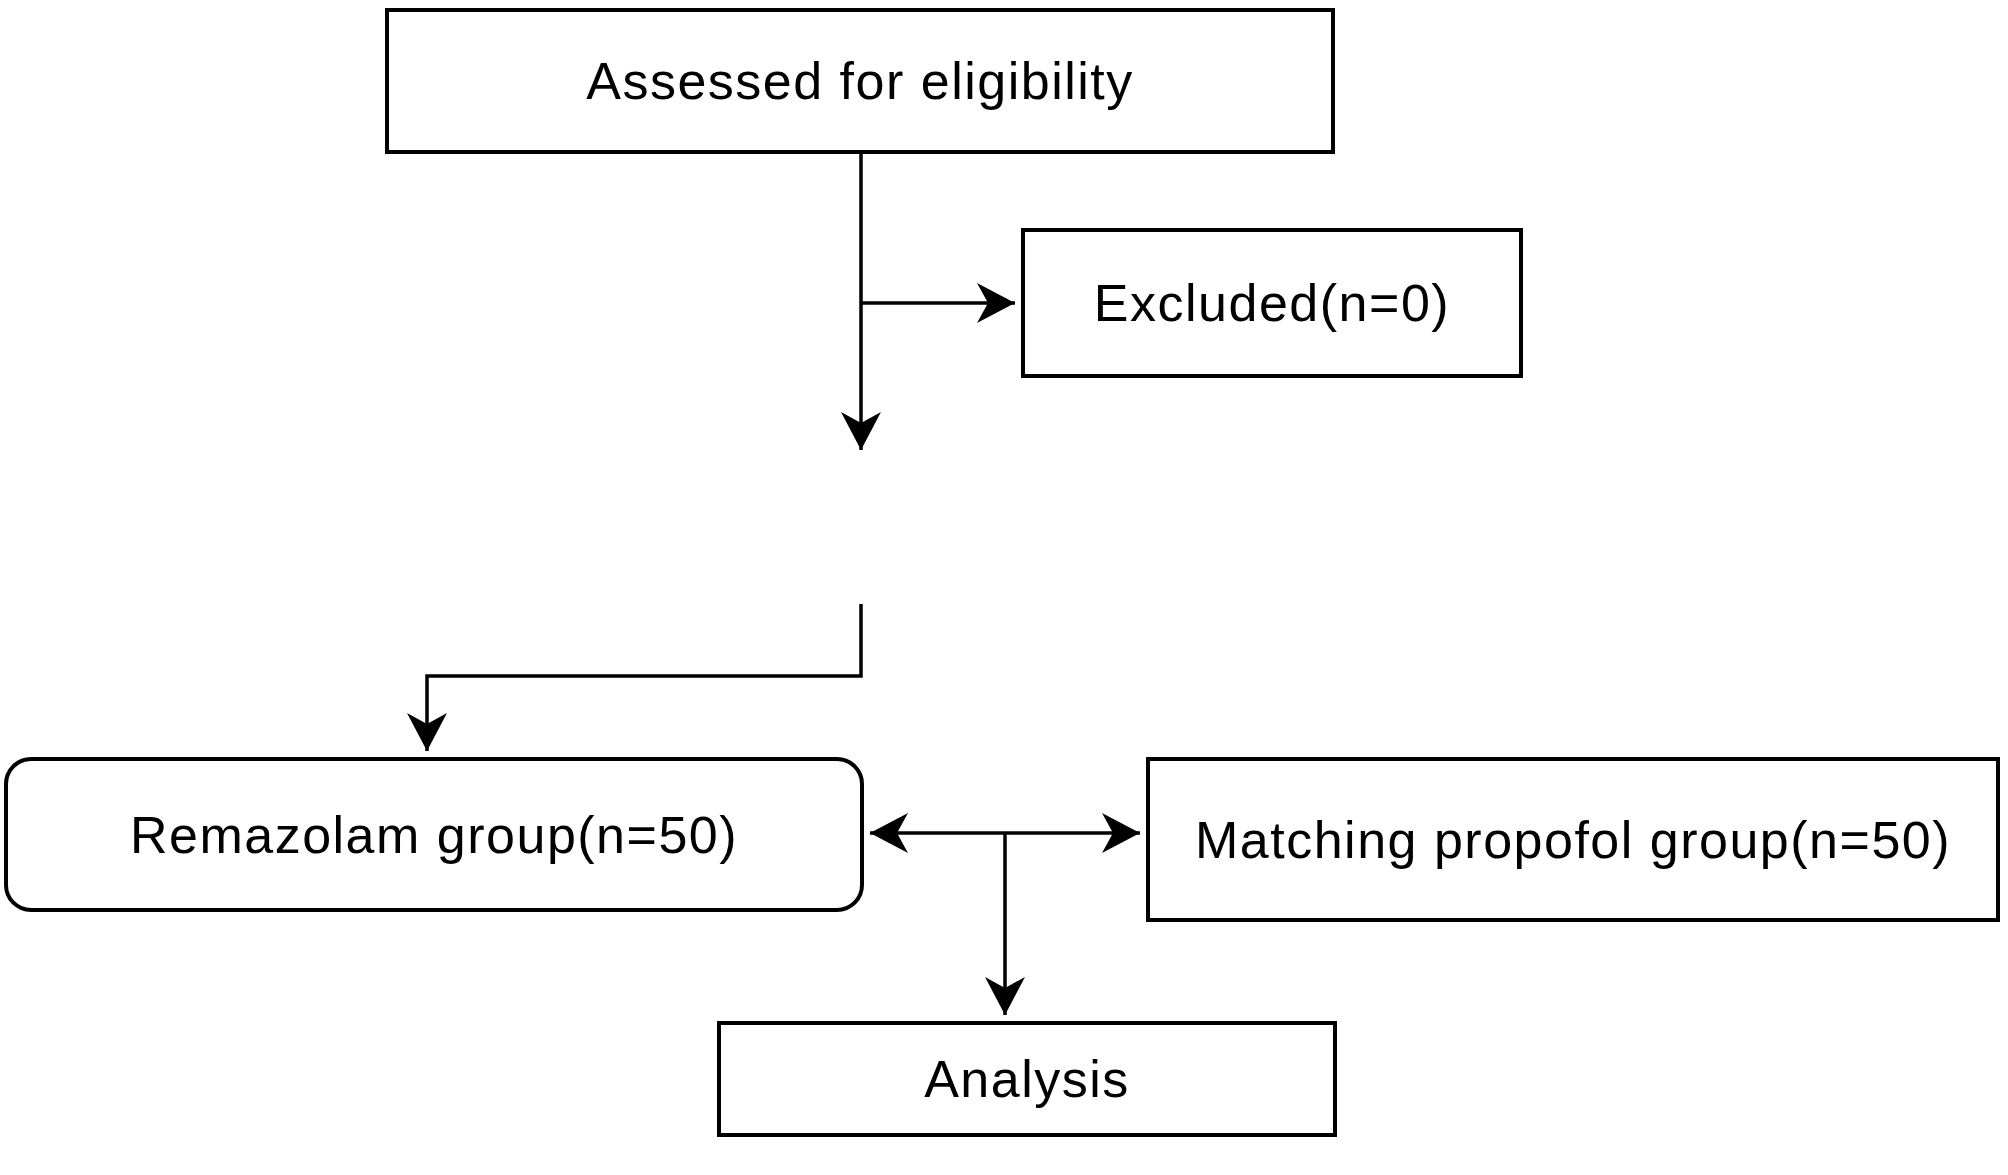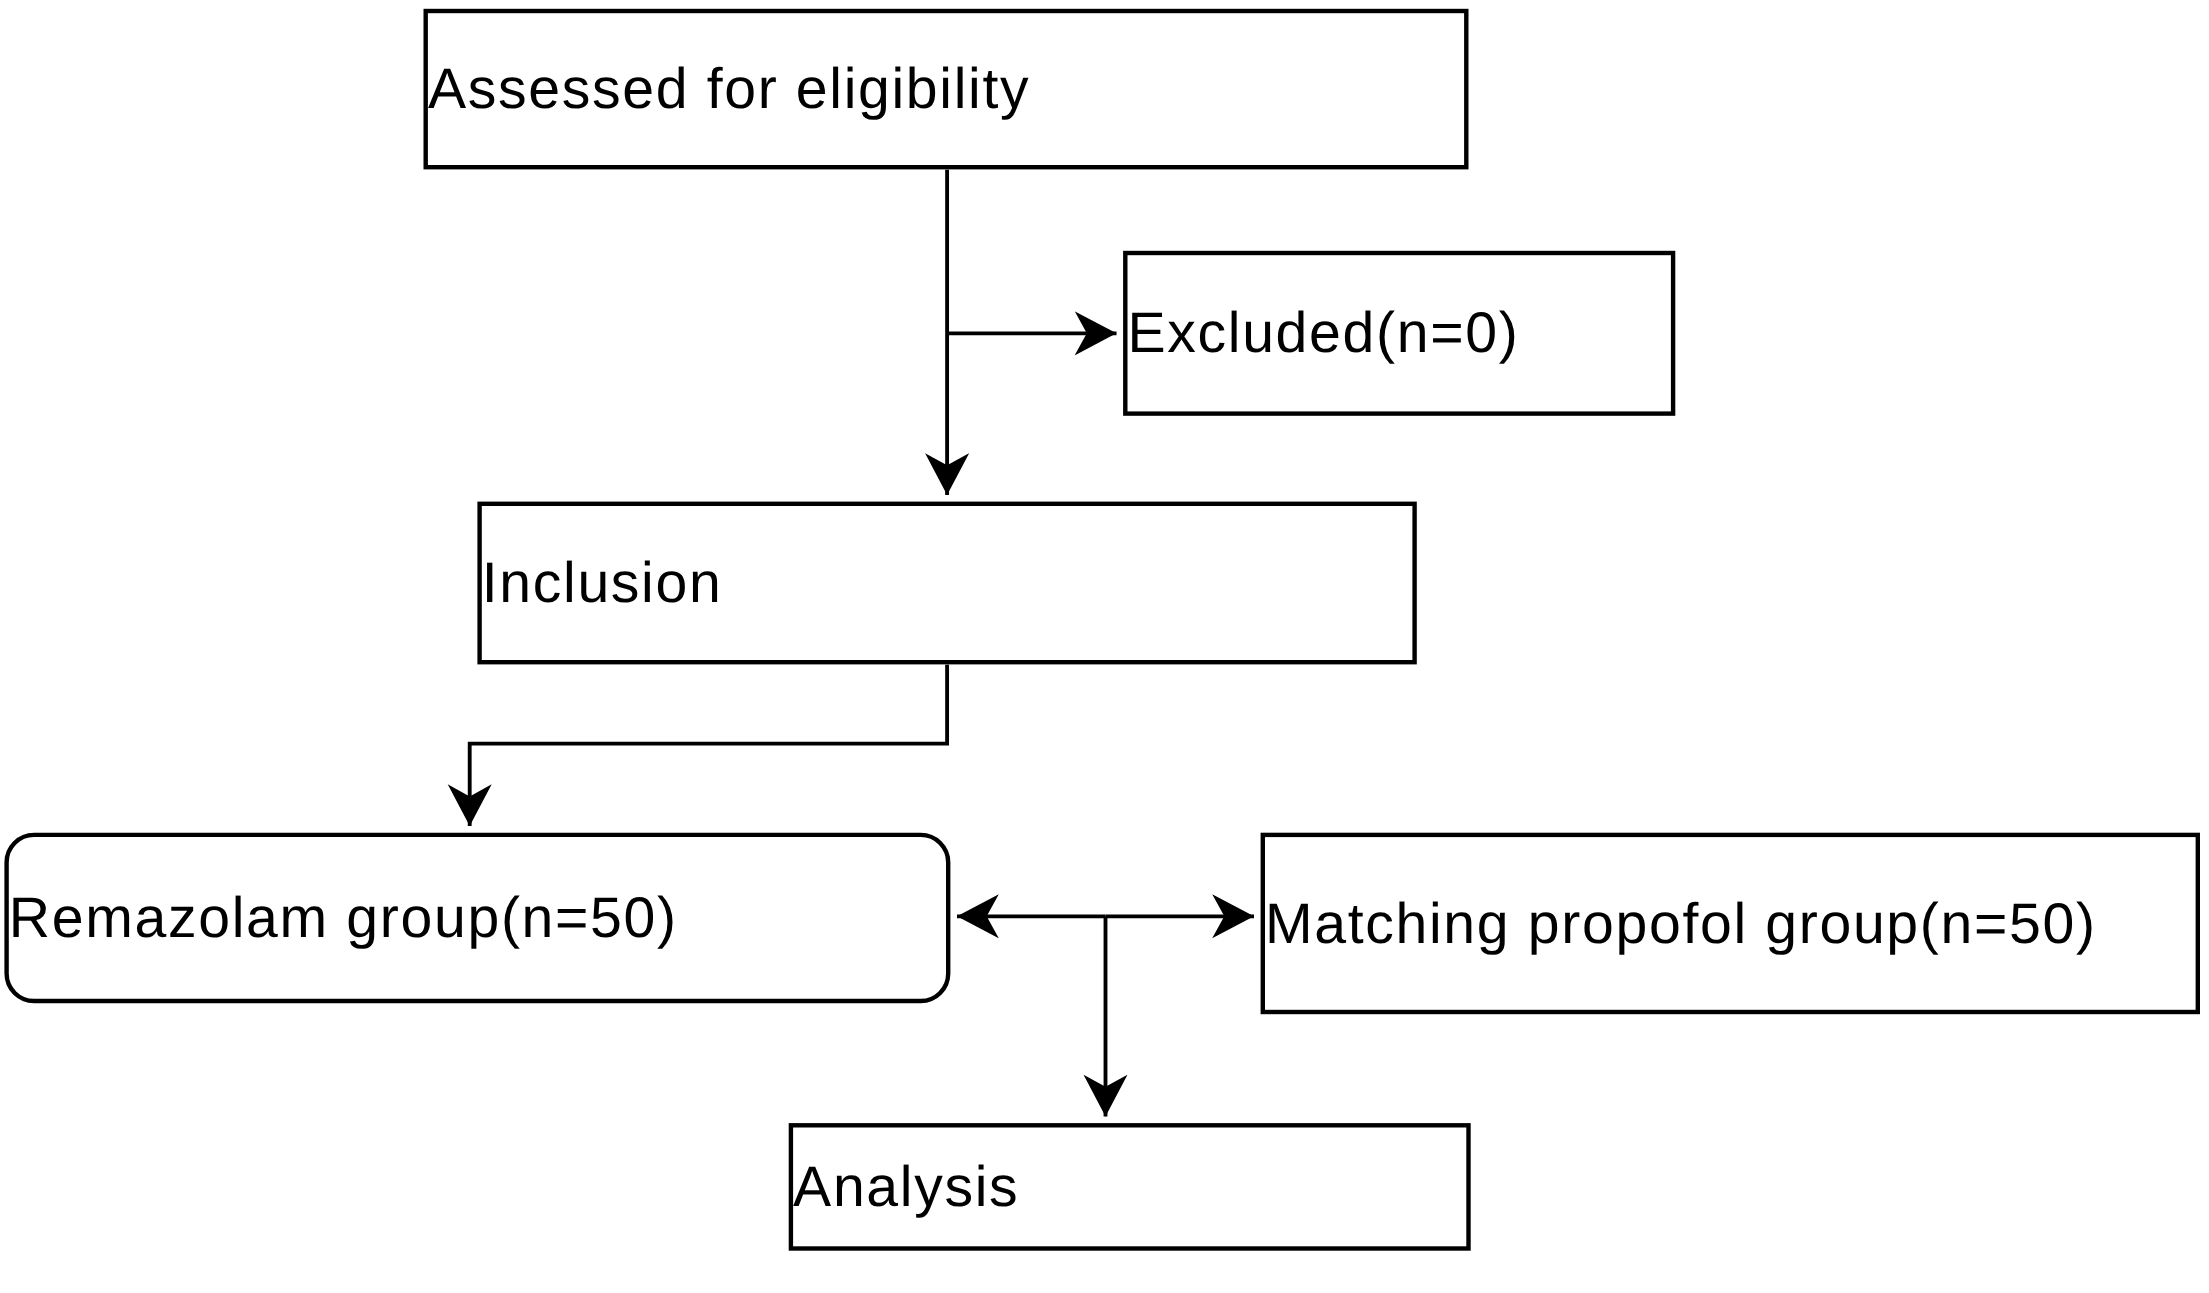--- a/index.html
+++ b/index.html
@@ -22,20 +22,21 @@
     height: 1175px;
     pointer-events: none;
   }
   .node {
     position: absolute;
     box-sizing: border-box;
     background: #ffffff;
     border: 4px solid #000000;
     display: flex;
     align-items: center;
+    justify-content: center;
     text-align: center;
     color: #000000;
     font-size: 52px;
     letter-spacing: 1.5px;
     white-space: nowrap;
   }
   .node-assessed  { left: 385px;  top: 8px;    width: 950px; height: 146px; }
   .node-excluded  { left: 1021px; top: 228px;  width: 502px; height: 150px; }
   .node-inclusion { left: 434px;  top: 456px;  width: 854px; height: 148px; }
   .node-remazolam { left: 4px;    top: 757px;  width: 860px; height: 155px; border-radius: 27px; }
@@ -72,23 +73,20 @@
   </svg>
 
   <div class="node node-assessed">
     <span>Assessed for eligibility</span>
   </div>
 
   <div class="node node-excluded">
     <span>Excluded(n=0)</span>
   </div>
 
-  <div class="node node-inclusion">
-    <span>Inclusion</span>
-  </div>
 
   <div class="node node-remazolam">
     <span>Remazolam group(n=50)</span>
   </div>
 
   <div class="node node-propofol">
     <span>Matching propofol group(n=50)</span>
   </div>
 
   <div class="node node-analysis">

